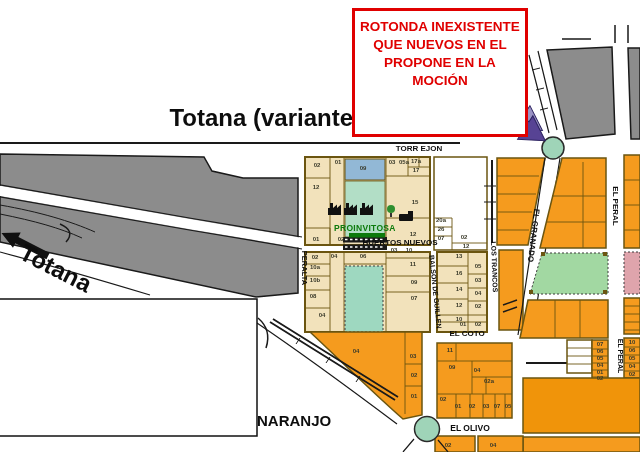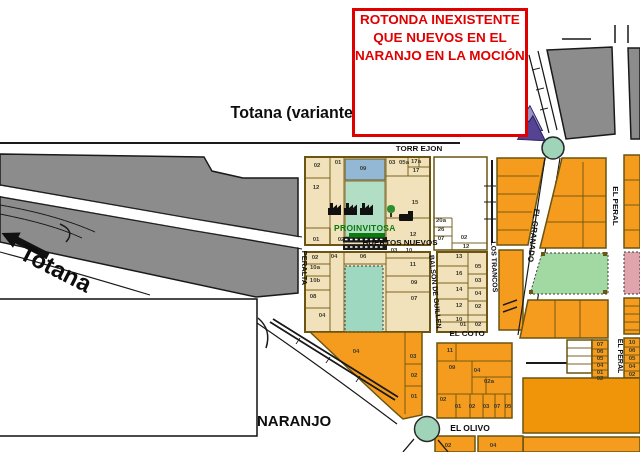--- a/index.html
+++ b/index.html
@@ -1,24 +1,24 @@
 <!DOCTYPE html>
 <html style="--map-gray: #8c8c8c; --map-tan: #f2e2bb; --map-orange: #f59b1e; --map-orange-dark: #f0940a; --border-olive: #6b5510; --pool-blue: #92b8d6; --zone-teal: #9ed8c0; --zone-green: #a2d8a2; --zone-pink: #dfa4ac; --roundabout-green: #9fd4b8; --arrow-purple: #574394; --arrow-purple-light: #9a93c4; --annotation-red: #e00000; --proinvitosa-green: #0c7a0c;"><head>
 <meta charset="utf-8">
 <style>
   html,body{margin:0;padding:0;background:#ffffff;}
   .stage{position:relative;width:640px;height:452px;background:#fff;overflow:hidden;
          font-family:"Liberation Sans",sans-serif;}
   .stage svg{position:absolute;left:0;top:0;}
   .map-title{position:absolute;left:0;top:104px;width:353px;text-align:right;
-             font-weight:bold;font-size:16px;color:#0d0d0d;white-space:nowrap;overflow:hidden;}
+             font-weight:bold;font-size:24px;color:#0d0d0d;white-space:nowrap;overflow:hidden;}
   .anno-box{position:absolute;left:352px;top:8px;width:176px;height:129px;box-sizing:border-box;
             background:#ffffff;border:3px solid var(--annotation-red);
             color:var(--annotation-red);font-weight:bold;font-size:13.5px;line-height:18px;
-            text-align:center;padding-top:0;z-index:5;}
+            text-align:center;padding-top:7px;z-index:5;}
   
   .f-gray{fill:var(--map-gray);stroke:#1a1a1a;stroke-width:1.5;}
   .f-tan{fill:var(--map-tan);stroke:var(--border-olive);stroke-width:2;}
   .f-white{fill:#ffffff;stroke:var(--border-olive);stroke-width:1.5;}
   .f-orange{fill:var(--map-orange);stroke:var(--border-olive);stroke-width:1.5;}
   .f-orange2{fill:var(--map-orange-dark);stroke:var(--border-olive);stroke-width:1.5;}
   .f-pool{fill:var(--pool-blue);stroke:var(--border-olive);stroke-width:1;}
   .f-teal{fill:var(--zone-teal);stroke:#3a3a3a;stroke-width:1;stroke-dasharray:2 2;}
   .f-green{fill:var(--zone-green);stroke:#3a3a3a;stroke-width:1;stroke-dasharray:2 2;}
   .f-pink{fill:var(--zone-pink);stroke:#3a3a3a;stroke-width:1;stroke-dasharray:2 2;}
@@ -255,16 +255,16 @@
         <text class="parcel-label" transform="translate(632,368)" font-size="6">04</text>
         <text class="parcel-label" transform="translate(632,376)" font-size="6">02</text>
       </g>
 </svg>
 
 <div class="map-title">Totana (variante</div>
 
 <div class="anno-box">
   <div>ROTONDA INEXISTENTE</div>
   <div>QUE NUEVOS EN EL</div>
-  <div>NARANJO EN LA MOCIÓN</div>
+  <div>PROPONE EN LA MOCIÓN</div>
 </div>
 
 </div>
 
 </body></html>

